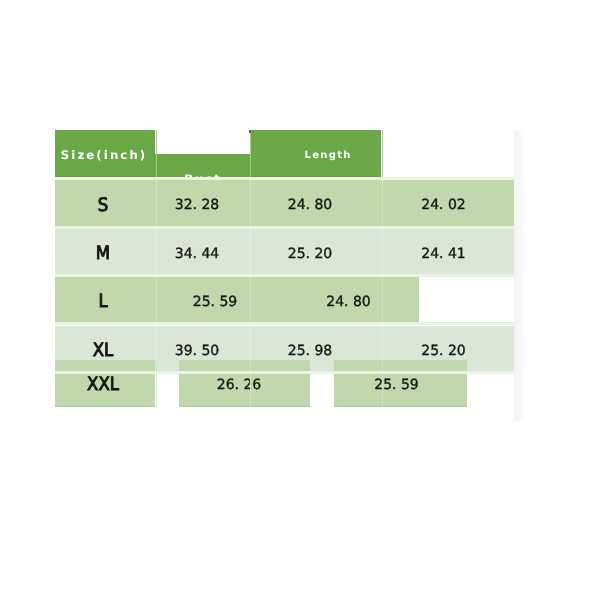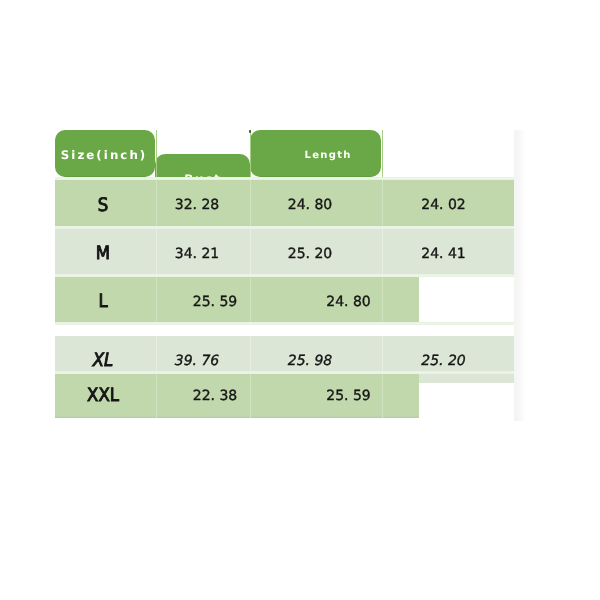--- a/index.html
+++ b/index.html
@@ -62,32 +62,31 @@
 
   .hdr { top: 0; height: 47.3px; }
   .hdr .cell {
     background: linear-gradient(to bottom, #6aa847 0%, #6aa847 96.5%, #5e9a3e 100%);
     color: #ffffff;
     font-weight: bold;
     font-size: 11.8px;
     letter-spacing: 1.65px;
     text-indent: 1.65px;
     padding-top: 3px;
-    border-radius: 10px;
   }
   .hdr .c1 { letter-spacing: 2.05px; text-indent: 2.05px; padding-right: 4px; }
   .hdr .c2 { letter-spacing: 1.75px; text-indent: 1.75px; padding-right: 1px; margin-top: 24px; }
   .hdr .c3 { font-size: 10px; font-weight: bold; letter-spacing: 1.3px; text-indent: 1.3px; padding-right: 0px; padding-left: 24px; padding-top: 3.5px; }
   .hdr .c4 { letter-spacing: 1.7px; text-indent: 1.7px; padding-right: 0px; padding-left: 3px; }
   .body-row { height: 46.85px; }
   .r1 { top: 50.3px; }
   .r2 { top: 98.65px; }
   .r3 { top: 147px; }
-  .r4 { top: 206px; font-style: italic; }
-  .r5 { top: 241px; }
+  .r4 { top: 196px; }
+  .r5 { top: 230px; gap: 24px; }
   .hsep {
     position: absolute;
     left: 0;
     width: 459px;
     height: 3px;
     background: linear-gradient(to bottom, #e5f0de 0%, #eef6e9 50%, #e5f0de 100%);
   }
   .s0 { top: 47.3px; }
   .s1 { top: 95.65px; }
   .s2 { top: 144px; }
@@ -154,50 +153,50 @@
       <div class="cell c2">32. 28</div>
       <div class="cell c3">24. 80</div>
       <div class="cell c4">24. 02</div>
       <div class="vdiv d1"></div>
       <div class="vdiv d2"></div>
       <div class="vdiv d3"></div>
     </div>
 
     <div class="trow body-row row-b r2">
       <div class="cell c1">M</div>
-      <div class="cell c2">34. 21</div>
+      <div class="cell c2">34. 44</div>
       <div class="cell c3">25. 20</div>
       <div class="cell c4">24. 41</div>
       <div class="vdiv d1"></div>
       <div class="vdiv d2"></div>
       <div class="vdiv d3"></div>
     </div>
 
     <div class="trow body-row row-a r3">
       <div class="cell c1">L</div>
       <div class="cell c3">25. 59</div>
       <div class="cell c4">24. 80</div>
       <div class="vdiv d1"></div>
       <div class="vdiv d2"></div>
       <div class="vdiv d3"></div>
     </div>
 
     <div class="trow body-row row-b r4">
       <div class="cell c1">XL</div>
-      <div class="cell c2">39. 76</div>
+      <div class="cell c2">39. 50</div>
       <div class="cell c3">25. 98</div>
       <div class="cell c4">25. 20</div>
       <div class="vdiv d1"></div>
       <div class="vdiv d2"></div>
       <div class="vdiv d3"></div>
     </div>
 
     <div class="trow body-row row-a r5">
       <div class="cell c1">XXL</div>
-      <div class="cell c3">22. 38</div>
+      <div class="cell c3">26. 26</div>
       <div class="cell c4">25. 59</div>
       <div class="vdiv d1"></div>
       <div class="vdiv d2"></div>
       <div class="vdiv d3"></div>
     </div>
 
     <div class="hsep s0"></div>
     <div class="hsep s1"></div>
     <div class="hsep s2"></div>
     <div class="hsep s3"></div>

